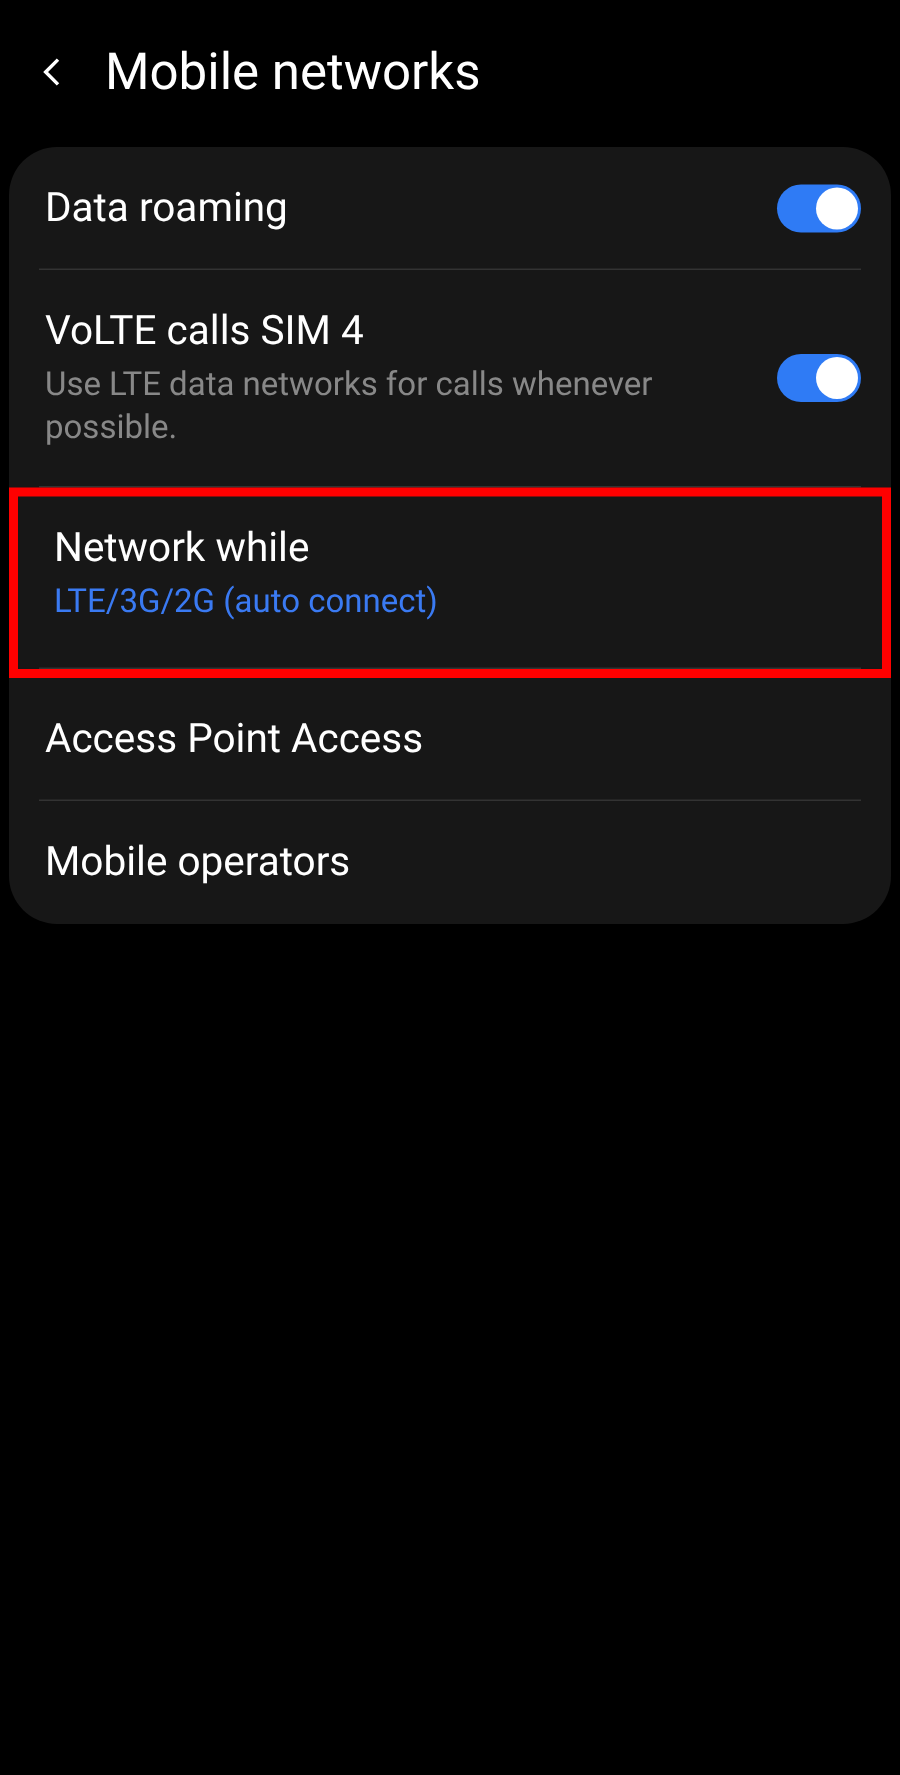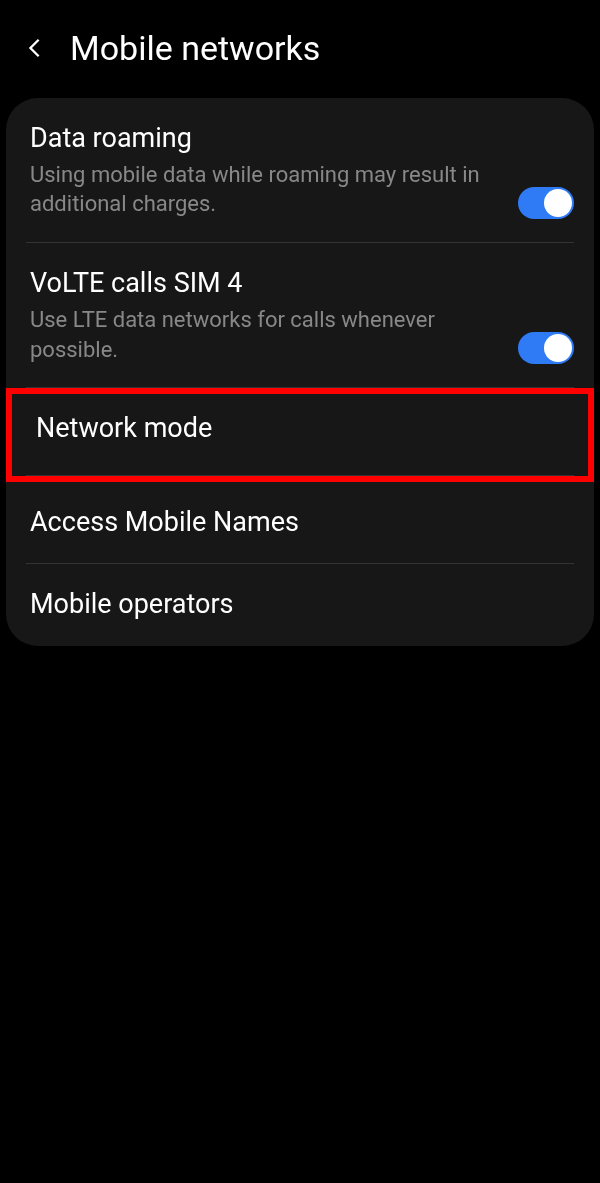--- a/index.html
+++ b/index.html
@@ -39,21 +39,21 @@
       color: #ffffff;
     }
     .settings-panel {
       margin: 8px 6px 0 6px;
       background: #171717;
       border-radius: 32px;
       overflow: hidden;
     }
     .setting-item {
       display: flex;
-      align-items: flex-end;
+      align-items: center;
       padding: 24px 20px 24px 24px;
       position: relative;
     }
     .setting-item.with-border::after {
       content: "";
       position: absolute;
       bottom: 0;
       left: 20px;
       right: 20px;
       height: 1px;
@@ -122,46 +122,46 @@
     </svg>
   </div>
   <div class="page-title">Mobile networks</div>
 </div>
 
 <div class="settings-panel">
 
   <div class="setting-item with-border">
     <div class="setting-text">
       <div class="setting-title">Data roaming</div>
-      <div class="setting-description">Using mobile data while roaming may result in additional charges.</div>
     </div>
     <div class="toggle">
       <div class="toggle-thumb"></div>
     </div>
   </div>
 
   <div class="setting-item with-border">
     <div class="setting-text">
       <div class="setting-title">VoLTE calls SIM 4</div>
       <div class="setting-description">Use LTE data networks for calls whenever possible.</div>
     </div>
     <div class="toggle">
       <div class="toggle-thumb"></div>
     </div>
   </div>
 
   <div class="setting-item with-border highlighted">
     <div class="setting-text">
-      <div class="setting-title">Network mode</div>
+      <div class="setting-title">Network while</div>
+      <div class="setting-value">LTE/3G/2G (auto connect)</div>
     </div>
   </div>
 
   <div class="setting-item with-border">
     <div class="setting-text">
-      <div class="setting-title">Access Mobile Names</div>
+      <div class="setting-title">Access Point Access</div>
     </div>
   </div>
 
   <div class="setting-item">
     <div class="setting-text">
       <div class="setting-title">Mobile operators</div>
     </div>
   </div>
 
 </div>

